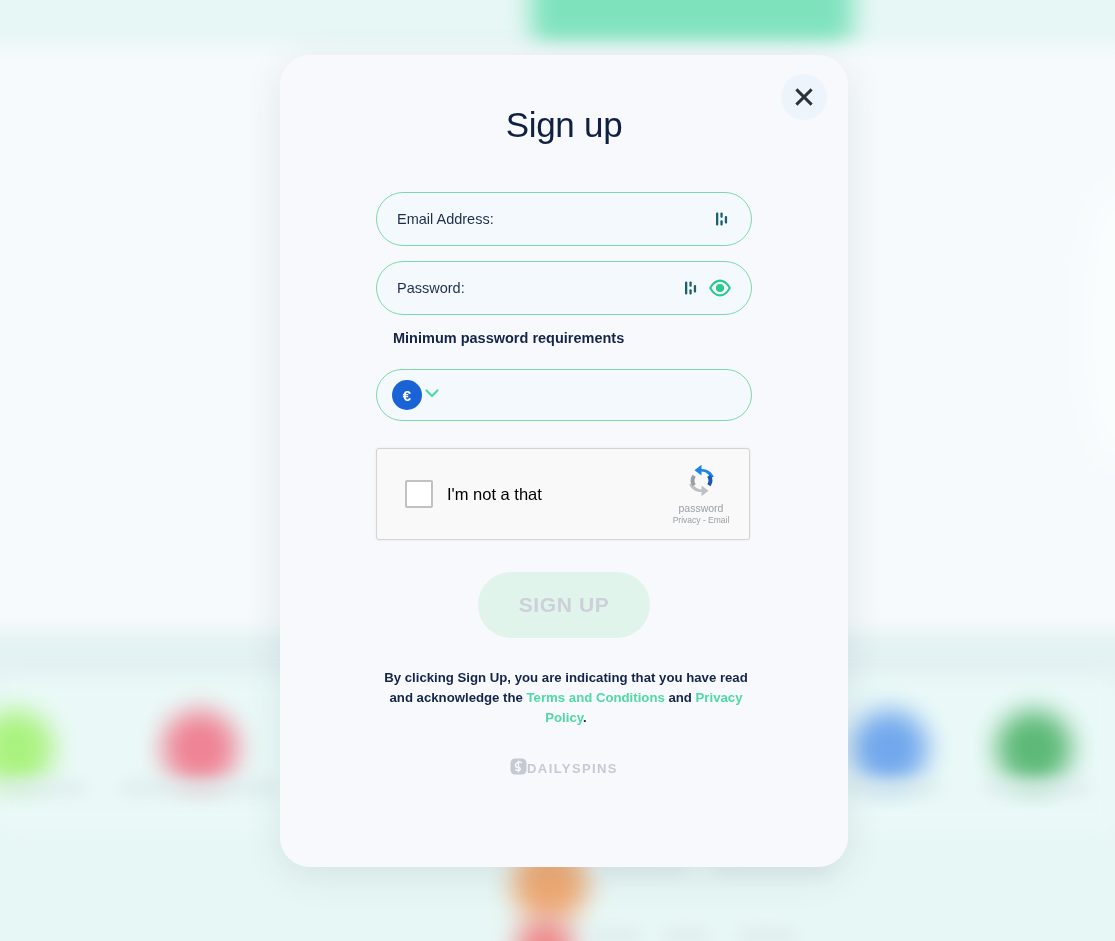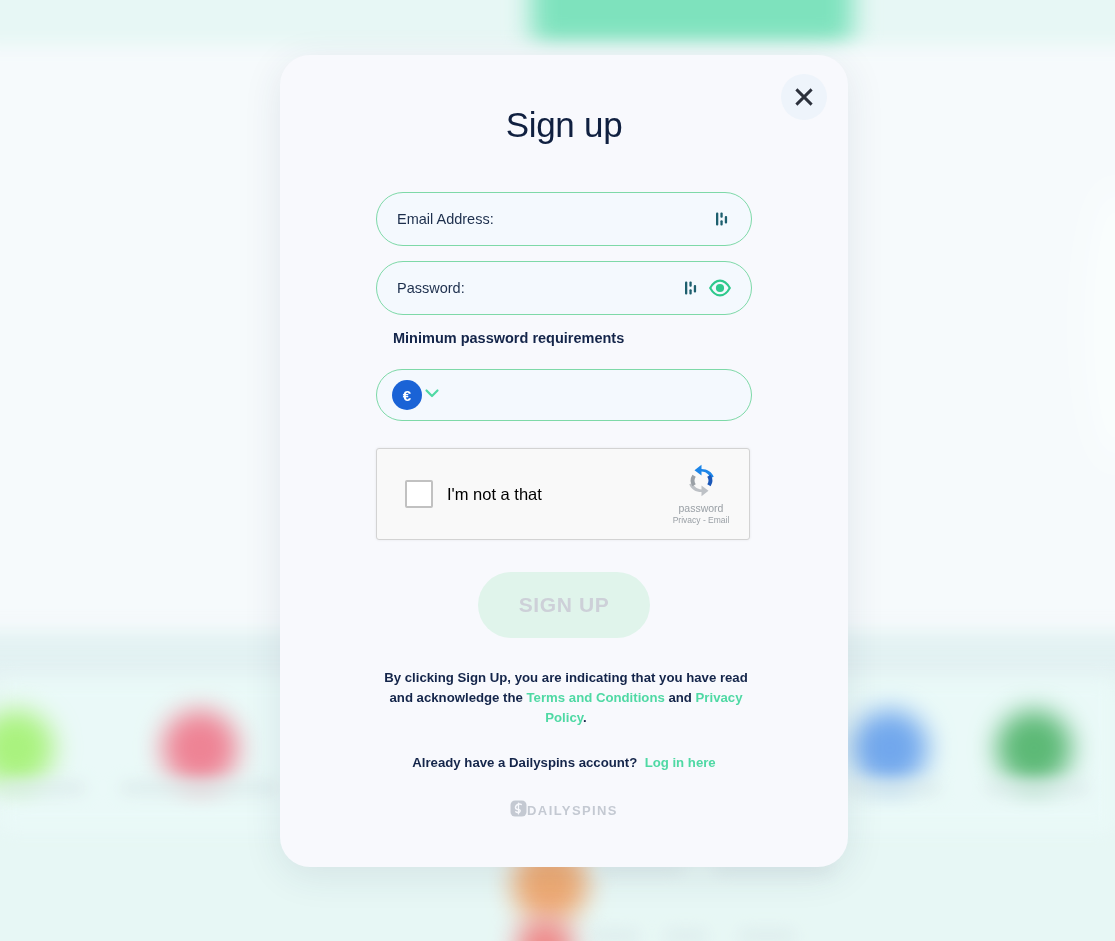--- a/index.html
+++ b/index.html
@@ -434,24 +434,20 @@
         </div>
       </div>
     </div>
 
     <button id="signup-btn" disabled="">SIGN UP</button>
 
     <div id="legal">
       <span>By clicking Sign Up, you are indicating that you have read and acknowledge the </span><a>Terms and Conditions</a><span> and </span><a>Privacy Policy</a><span>.</span>
     </div>
 
-    <div id="login-row">
-      <span>Already have a Dailyspins account?</span>&nbsp;
-      <a>Log in here</a>
-    </div>
 
     <div id="brand">
       <span>
         <svg width="17" height="17" viewBox="0 0 20 20">
           <rect x="0.6" y="0.6" width="18.8" height="18.8" rx="5.4" fill="#9aa3b0"></rect>
           <path d="M13.2 5.2 C10.6 4.2 7.4 5.4 6.6 8 C6.1 9.6 7 10.6 8.6 11
                    C10 11.4 11.4 11.2 11.9 12.2 C12.4 13.3 11.3 14.5 9.6 14.6
                    C8.3 14.7 7.3 14.3 6.8 13.8" fill="none" stroke="#f8f9fd" stroke-width="1.75" stroke-linecap="round"></path>
           <path d="M10 3.6 L10 16.4" stroke="#f8f9fd" stroke-width="1.5" stroke-linecap="round"></path>
         </svg>

